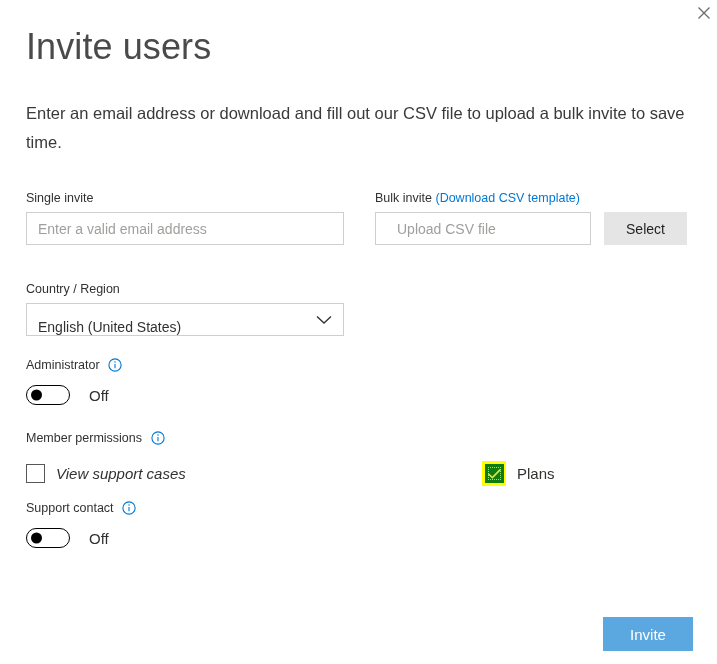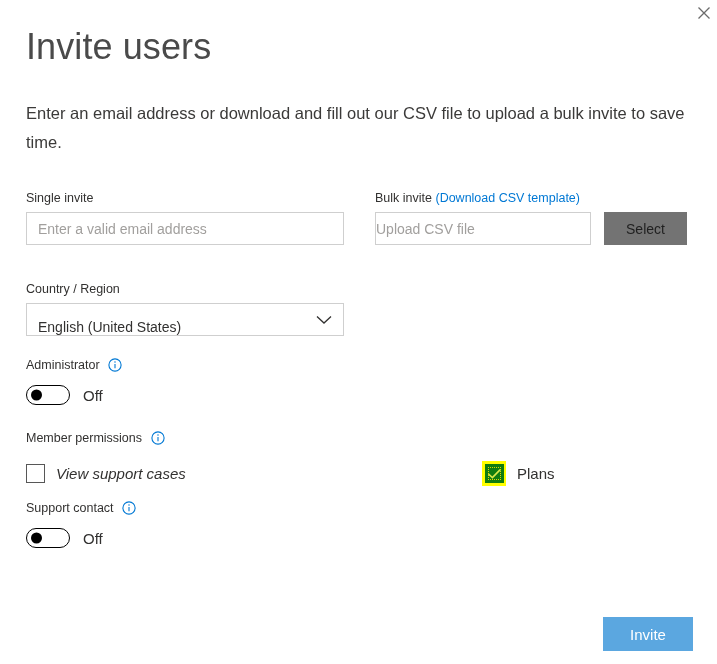--- a/index.html
+++ b/index.html
@@ -110,31 +110,31 @@
   }
   .bulk-input {
     box-sizing: border-box;
     width: 216px;
     height: 33px;
     border: 1px solid #cfcfcf;
     background: #ffffff;
     font-family: "Liberation Sans", sans-serif;
     font-size: 14px;
     color: #323130;
-    padding: 0 0;
+    padding: 0 21px;
     outline: none;
   }
   .bulk-input::placeholder { color: #a19f9d; }
 
   .select-btn {
     box-sizing: border-box;
     width: 83px;
     height: 33px;
     margin-left: 13px;
-    background: #737373;
+    background: #e5e5e5;
     border: none;
     font-family: "Liberation Sans", sans-serif;
     font-size: 14px;
     color: #1f1f1f;
     cursor: pointer;
   }
 
   
   .dropdown-wrap {
     position: absolute;
@@ -199,21 +199,21 @@
     position: absolute;
     width: 11px;
     height: 11px;
     border-radius: 50%;
     background: #000000;
     top: 50%;
     left: 4px;
     transform: translateY(-50%);
   }
   .toggle-state {
-    margin-left: 13px;
+    margin-left: 19px;
     font-size: 15px;
     color: #323130;
   }
 
   
   .cb-row {
     display: flex;
     align-items: center;
     cursor: pointer;
   }

